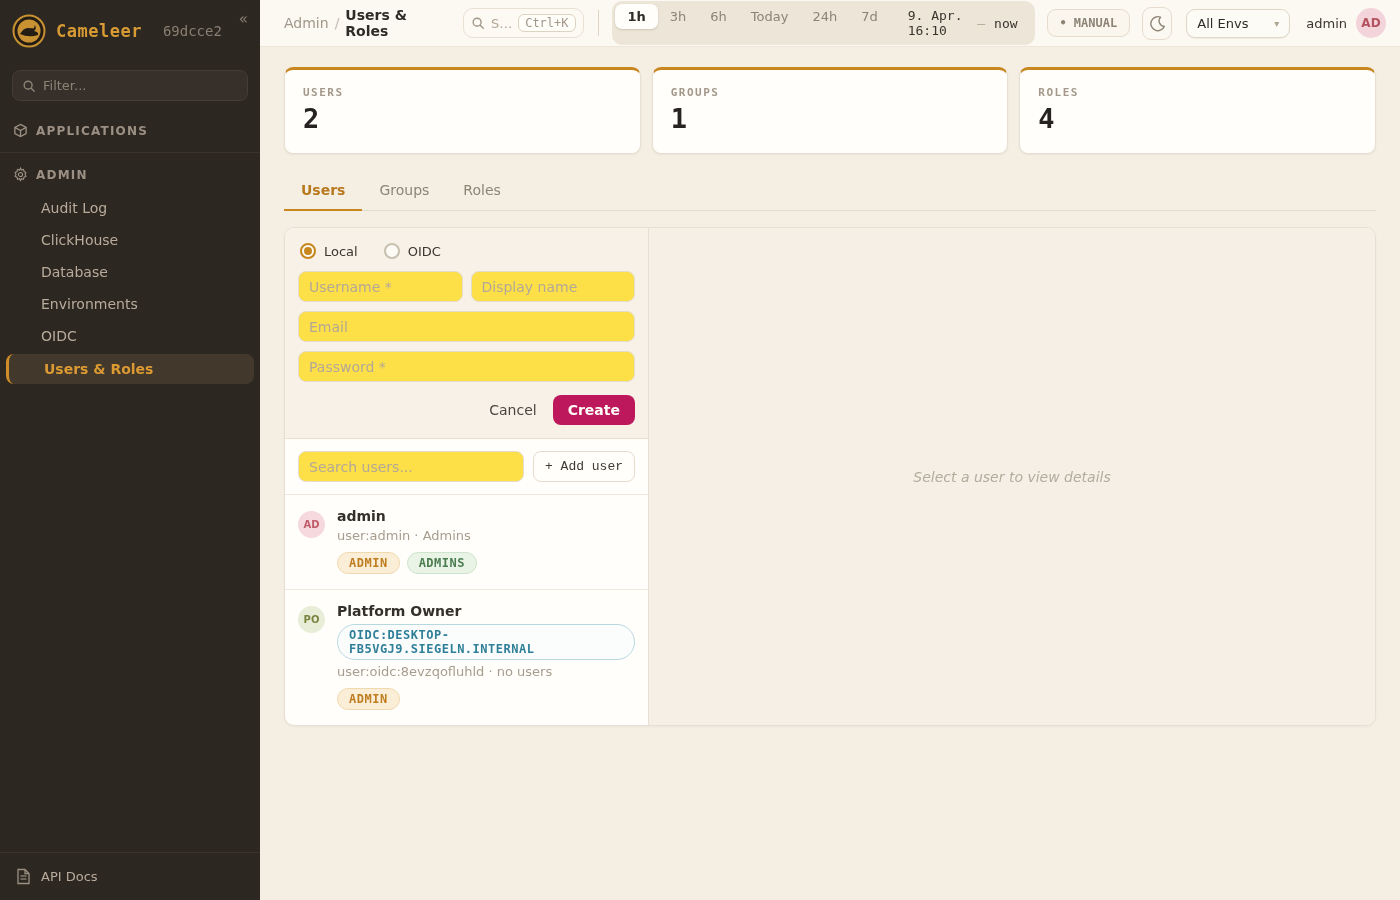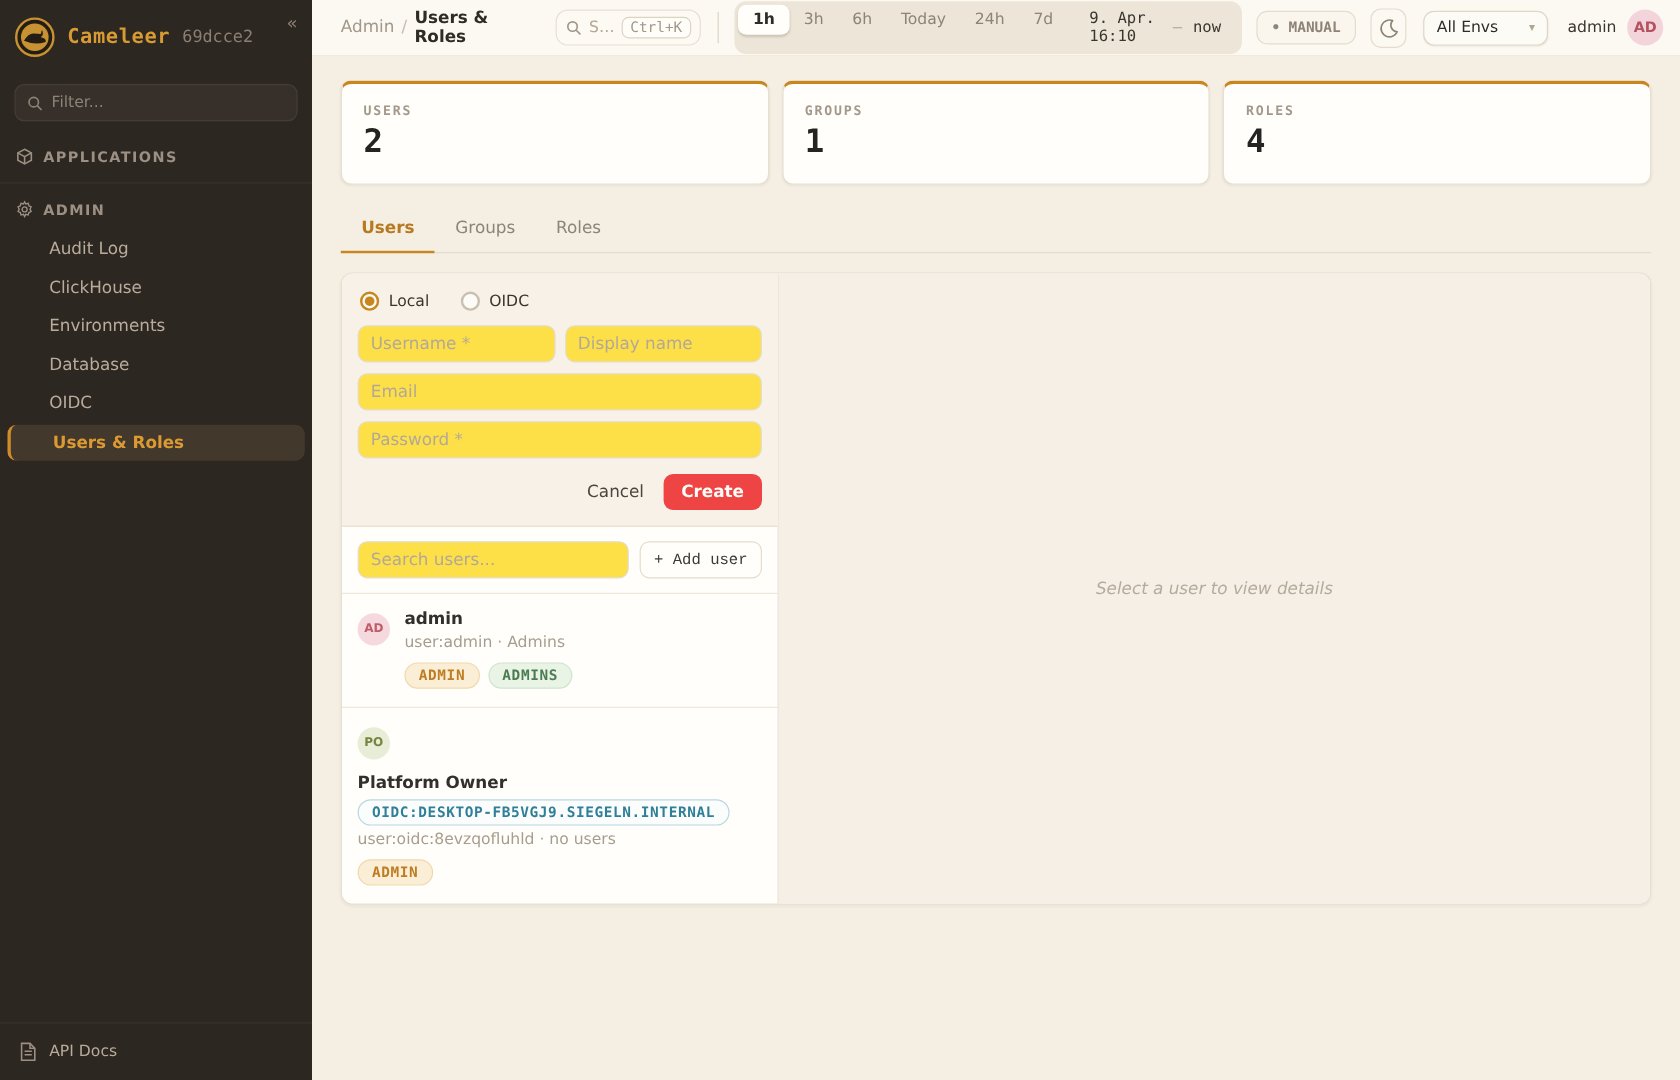--- a/index.html
+++ b/index.html
@@ -5,21 +5,21 @@
   * { margin:0; padding:0; box-sizing:border-box; }
   html,body { width:1400px; height:900px; overflow:hidden; }
   body { font-family:"DejaVu Sans", sans-serif; background:#f4eee3; display:flex; }
   .mono { font-family:"DejaVu Sans Mono", monospace; }
 
   
   .sidebar { width:260px; height:900px; background:#2d2721; display:flex; flex-direction:column; flex-shrink:0; }
   .sb-head { height:62px; display:flex; align-items:center; padding:0 12px; position:relative; }
   .logo-circle { width:34px; height:34px; flex-shrink:0; }
   .brand { margin-left:10px; font-family:"DejaVu Sans Mono", monospace; font-weight:bold; font-size:17px; color:#d89a33; letter-spacing:0.5px; }
-  .build { margin-left:10px; font-family:"DejaVu Sans Mono", monospace; font-size:14px; color:#8a7f72; }
+  .build { margin-left:21px; font-family:"DejaVu Sans Mono", monospace; font-size:14px; color:#8a7f72; }
   .collapse { position:absolute; right:12px; top:10px; color:#8a7f72; font-size:15px; cursor:pointer; }
   .sb-filter-wrap { padding:8px 12px 12px; }
   .sb-filter { display:flex; align-items:center; gap:7px; background:#37302a; border:1px solid #453d34; border-radius:8px; height:31px; padding:0 9px; }
   .sb-filter input { background:transparent; border:none; outline:none; color:#cfc4b4; font-size:13px; width:100%; font-family:"DejaVu Sans", sans-serif; }
   .sb-filter input::placeholder { color:#8d8276; }
   .sb-section { display:flex; align-items:center; gap:8px; padding:10px 13px; color:#9b9083; font-size:12px; font-weight:bold; letter-spacing:1.2px; }
   .sb-divider { border-top:1px solid #3a332c; margin:4px 0; }
   .sb-item { padding:6px 13px 6px 41px; color:#b9ac9c; font-size:14px; margin:2px 0; cursor:pointer; }
   .sb-item.active { margin:2px 6px; padding:7px 13px 7px 35px; background:#43382c; border-left:3px solid #cf8c2a; border-radius:8px; color:#dc9a33; font-weight:bold; }
   .sb-spacer { flex:1; }
@@ -65,25 +65,25 @@
   .radio-row { display:flex; align-items:center; gap:26px; padding:2px 2px 12px;text-align:center; }
   .radio-opt { display:flex; align-items:center; gap:8px; font-size:13px; color:#3a352e; cursor:pointer; }
   .radio { width:16px; height:16px; border-radius:50%; border:2px solid #c8c0b1; background:#fdfbf6; }
   .radio.checked { border-color:#c8861f; display:flex; align-items:center; justify-content:center; }
   .radio.checked::after { content:""; width:8px; height:8px; border-radius:50%; background:#c8861f; }
   .f-input { background:#fde047; border:1px solid #e5dccb; border-radius:8px; height:31px; padding:0 10px; font-size:14px; color:#3a352e; outline:none; width:100%; font-family:"DejaVu Sans", sans-serif; }
   .f-input::placeholder { color:#b3a897; }
   .f-row { display:flex; gap:8px; margin-bottom:9px; }
   .form-actions { display:flex; justify-content:flex-end; align-items:center; gap:16px; margin-top:13px; }
   .btn-cancel { background:none; border:none; font-size:14px; color:#4a4540; cursor:pointer; font-family:"DejaVu Sans", sans-serif; }
-  .btn-create { background:#ef4444; border:none; border-radius:8px; color:#fffdf8; font-size:14px; font-weight:bold; padding:7px 15px; cursor:pointer; font-family:"DejaVu Sans", sans-serif; }
+  .btn-create { background:#be185d; border:none; border-radius:8px; color:#fffdf8; font-size:14px; font-weight:bold; padding:7px 15px; cursor:pointer; font-family:"DejaVu Sans", sans-serif; }
   .list-tools { display:flex; gap:9px; padding:12px 13px; border-bottom:1px solid #eee7da; }
   .btn-add { background:#fffefb; border:1px solid #e5dccb; border-radius:8px; font-size:13px; color:#3f3a33; padding:6px 11px; cursor:pointer; white-space:nowrap; font-family:Liberation Mono, monospace; }
   .user-row { display:flex; gap:12px; padding:13px 13px 15px; border-bottom:1px solid #eee7da; cursor:pointer; }
-  .user-row:last-child { border-bottom:none;flex-direction:column; }
+  .user-row:last-child { border-bottom:none; }
   .u-avatar { width:27px; height:27px; border-radius:50%; font-size:10px; font-weight:bold; display:flex; align-items:center; justify-content:center; flex-shrink:0; margin-top:3px; }
   .u-avatar.ad { background:#f6d9de; color:#c05c6a; }
   .u-avatar.po { background:#e7edd6; color:#7a8440; }
   .u-name { font-size:14px; font-weight:bold; color:#33302b; }
   .u-sub { font-size:13px; color:#a79d8e; margin-top:4px; }
   .badge-row { display:flex; gap:7px; margin-top:9px; }
   .badge { font-family:"DejaVu Sans Mono", monospace; font-size:12px; font-weight:bold; padding:3px 11px; border-radius:999px; letter-spacing:0.5px; }
   .badge.orange { background:#fbeed6; color:#bf7d22; border:1px solid #f0d9ae; }
   .badge.green { background:#e9f4e7; color:#4c7d50; border:1px solid #cfe4cc; }
   .badge.oidc { background:#fbfdfd; color:#2f7f99; border:1px solid #b8d8e0; margin:5px 0 2px; display:inline-block; font-size:12px; letter-spacing:0.5px; }
@@ -135,22 +135,22 @@
       <svg width="15" height="15" viewBox="0 0 16 16">
           <path d="M8 1.2 l1 2 2.2-.6 .6 2.2 2 1 -1 2 1 2 -2 1 -.6 2.2 -2.2-.6 -1 2 -1-2 -2.2.6 -.6-2.2 -2-1 1-2 -1-2 2-1 .6-2.2 2.2.6z" fill="none" stroke="#9b9083" stroke-width="1.2"></path>
           <circle cx="8" cy="8" r="2.2" fill="none" stroke="#9b9083" stroke-width="1.2"></circle>
         </svg>
     </span>
     <span>ADMIN</span>
   </div>
 
   <div class="sb-item">Audit Log</div>
   <div class="sb-item">ClickHouse</div>
+  <div class="sb-item">Database</div>
   <div class="sb-item">Environments</div>
-  <div class="sb-item">Database</div>
   <div class="sb-item">OIDC</div>
   <div class="sb-item active">Users &amp; Roles</div>
 
   <div class="sb-spacer"></div>
 
   <div class="sb-footer">
     <span class="icon-dim">
       <svg width="15" height="17" viewBox="0 0 15 17">
           <path d="M2 1.5 h7 l4 4 v10 h-11z" fill="none" stroke="#9b9083" stroke-width="1.3"></path>
           <path d="M9 1.5 v4 h4" fill="none" stroke="#9b9083" stroke-width="1.3"></path>

